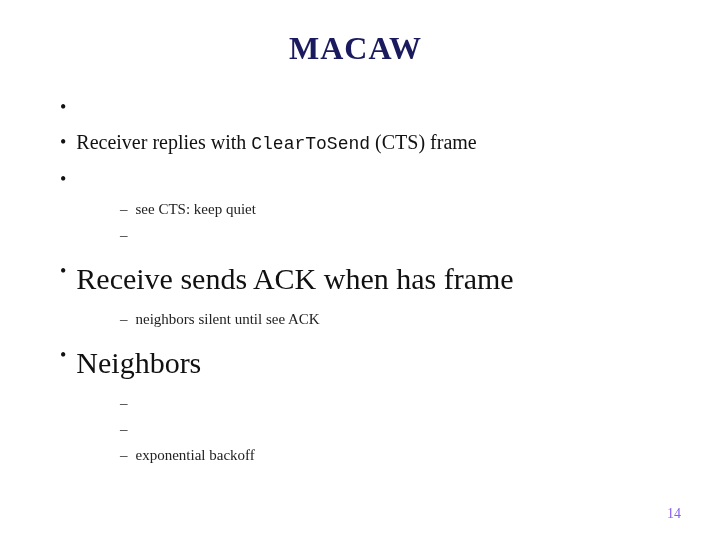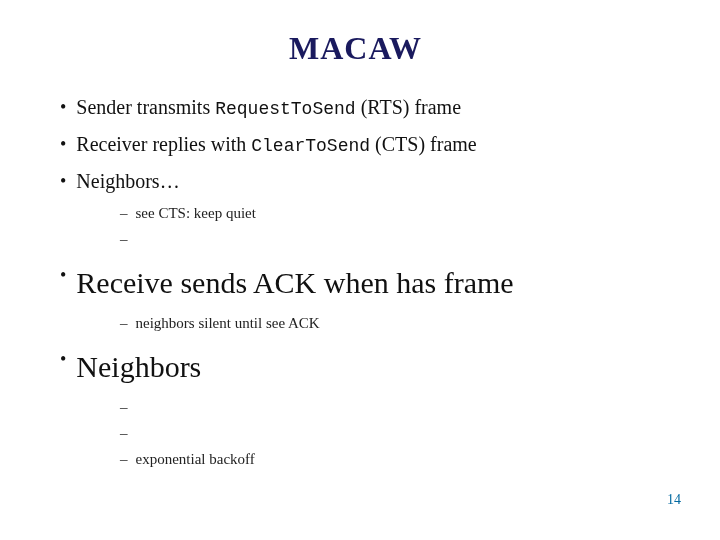--- a/index.html
+++ b/index.html
@@ -85,52 +85,48 @@
       margin-right: 8px;
       flex-shrink: 0;
     }
 
     .section-gap {
       margin-top: 6px;
     }
 
     .page-number {
       position: absolute;
-      bottom: 32px;
+      bottom: 18px;
       right: 30px;
       font-size: 14px;
-      color: #0369a1;
+      color: #8b5cf6;
       font-family: Georgia, serif;
     }
   </style>
 </head>
 <body>
 
 <div class="slide">
   <div class="title">MACAW</div>
 
   <div class="content">
 
     <div class="bullet-main">
       <span class="bullet-dot">•</span>
-      <span class="bullet-text">
-        Sender transmits <span class="mono">RequestToSend</span> (RTS) frame
-      </span>
     </div>
 
     <div class="bullet-main">
       <span class="bullet-dot">•</span>
       <span class="bullet-text">
         Receiver replies with <span class="mono">ClearToSend</span> (CTS) frame
       </span>
     </div>
 
     <div class="bullet-main">
       <span class="bullet-dot">•</span>
-      <span class="bullet-text">Neighbors…</span>
     </div>
 
     <div class="sub-bullets">
       <div class="sub-bullet">
         <span class="dash">–</span>
         <span>see CTS: keep quiet</span>
       </div>
       <div class="sub-bullet">
         <span class="dash">–</span>
       </div>

